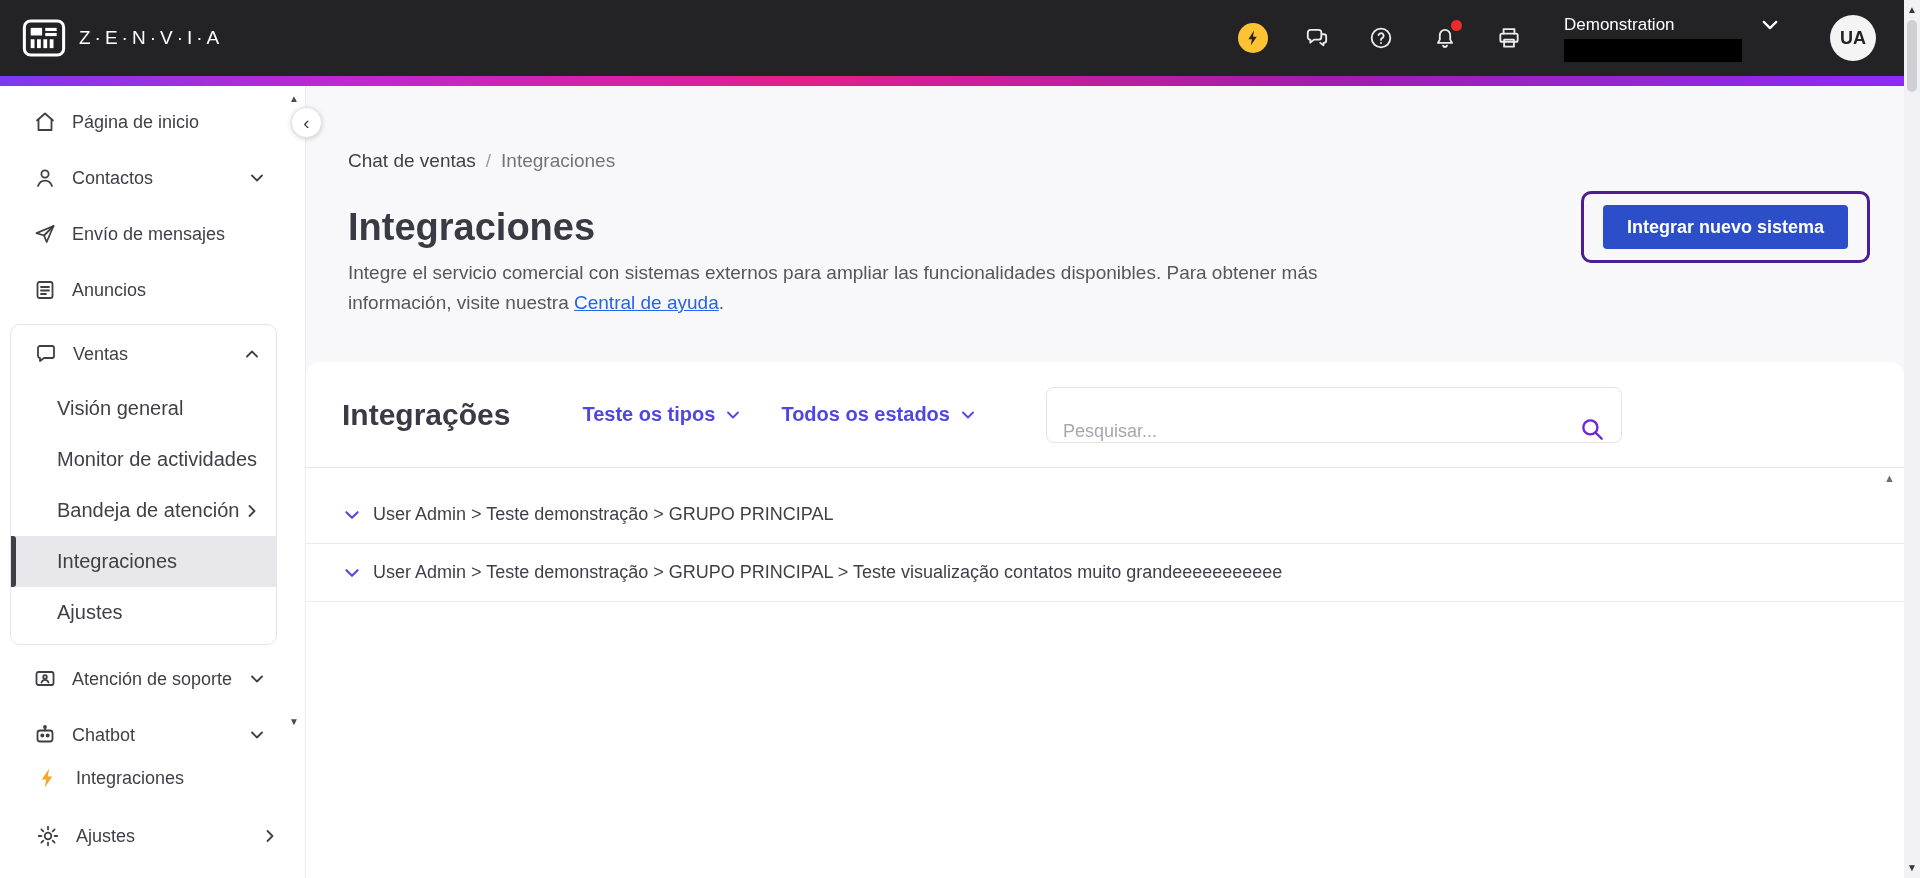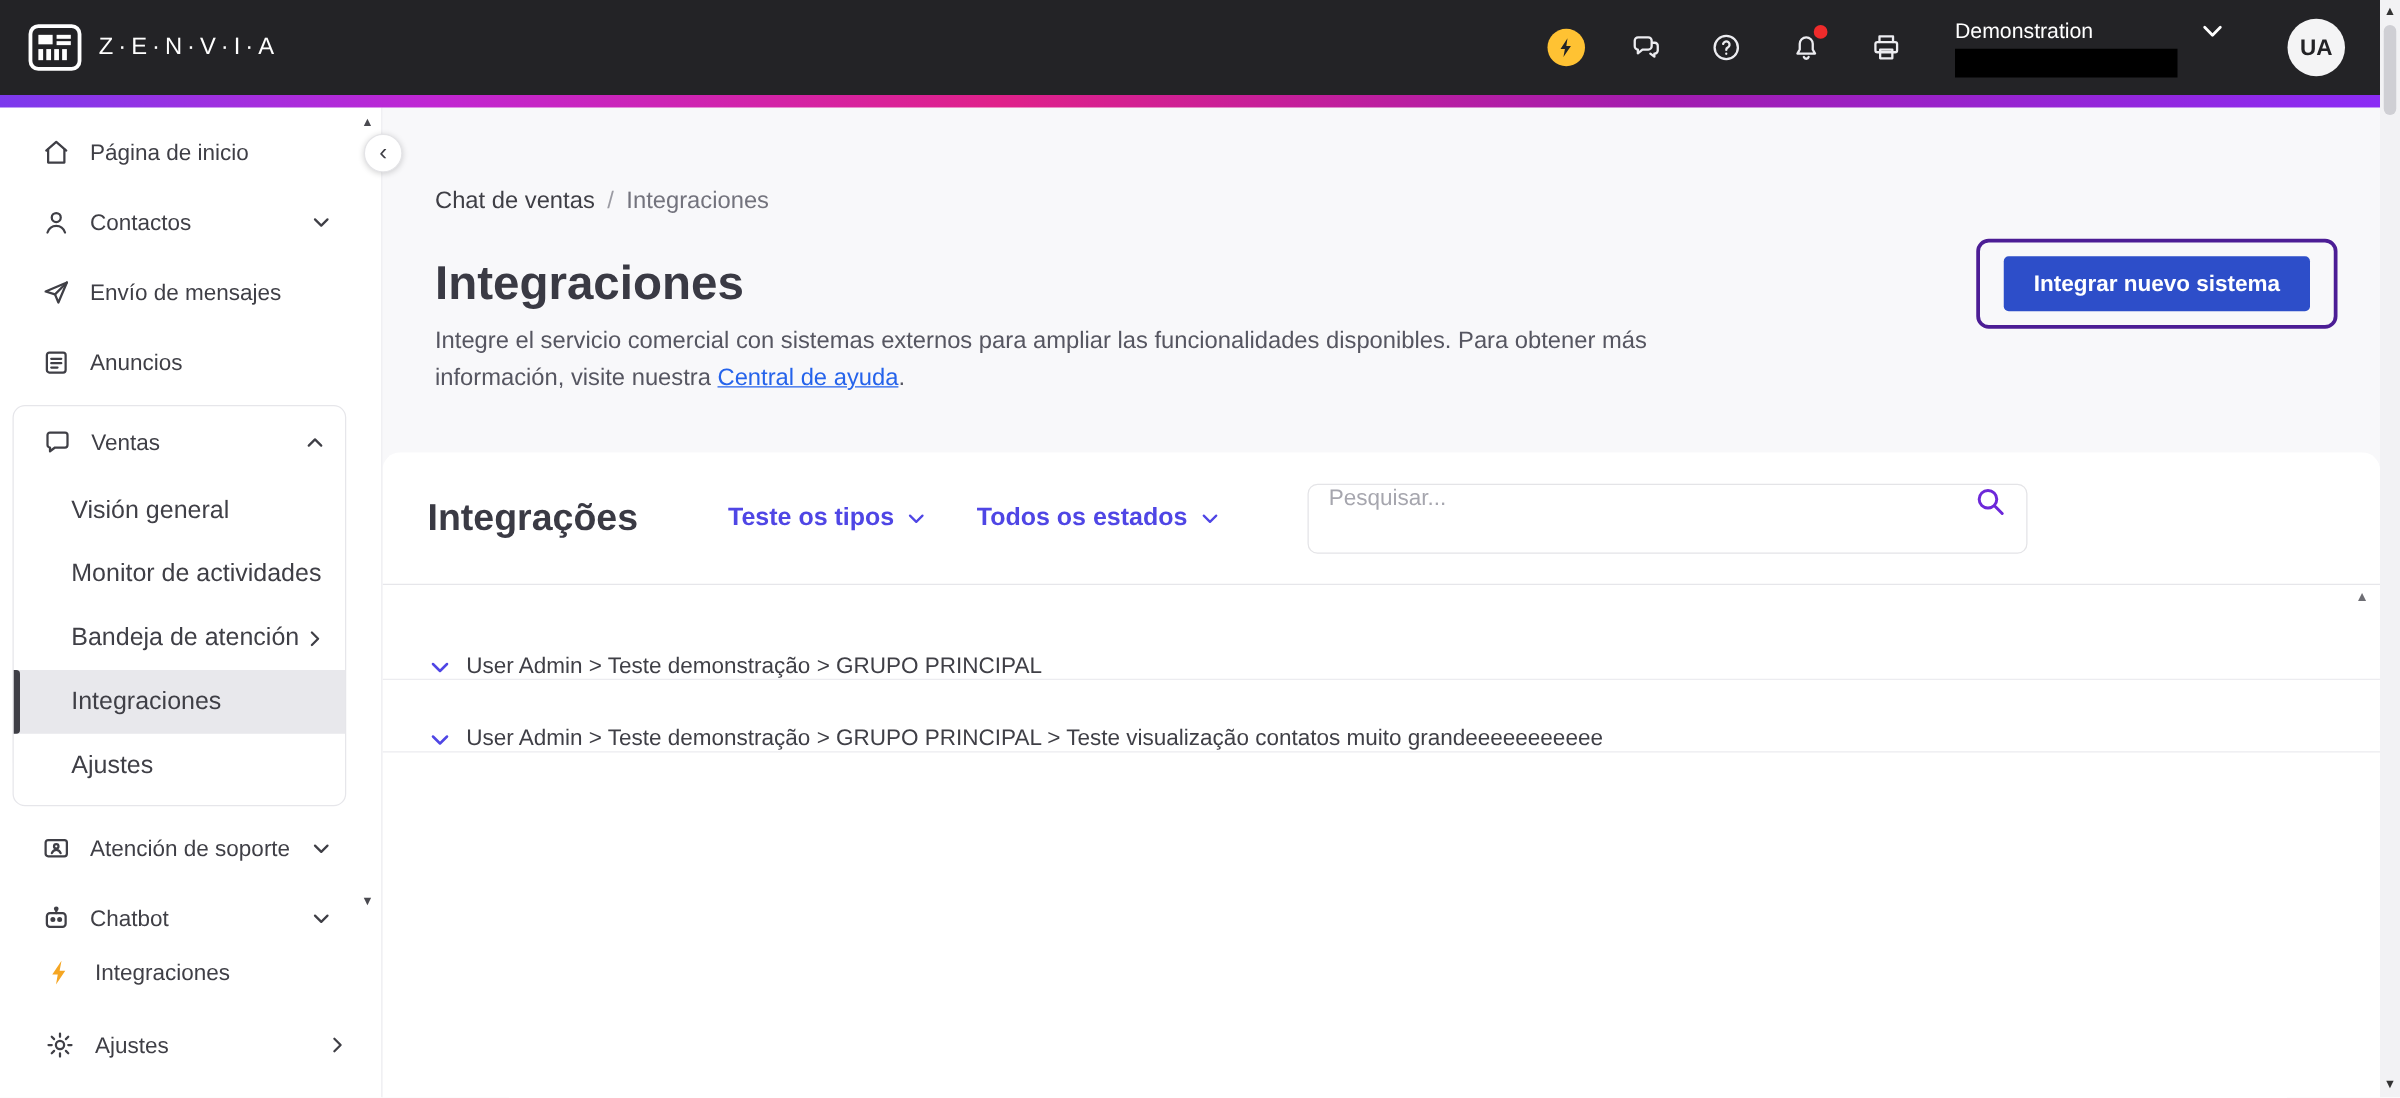--- a/index.html
+++ b/index.html
@@ -61,27 +61,27 @@
   .desc{position:absolute;left:42px;top:172px;font-size:19px;line-height:30px;color:#565661;max-width:1100px}
   .desc a{color:#2563eb;text-decoration:underline;cursor:pointer}
   .annot{position:absolute;right:34px;top:105px;border:3px solid #4c1d95;border-radius:10px;padding:11px 19px;background:transparent}
   .btn-primary{height:44px;padding:0 24px;background:#2d4ec9;color:#fff;border:none;border-radius:4px;font-size:18px;font-weight:bold;font-family:inherit;cursor:pointer}
 
   .panel{position:absolute;left:0;right:0;top:276px;bottom:0;background:#fff;border-radius:14px 14px 0 0}
   .filter-row{height:106px;display:flex;align-items:center;padding-left:36px;border-bottom:1px solid #e6e6ea}
   .panel-title{font-size:30px;font-weight:bold;color:#3a3a44;margin-right:72px}
   .filter{display:flex;align-items:center;gap:10px;color:#4f46e5;font-size:20px;font-weight:bold;margin-right:40px;cursor:pointer}
   .filter .chev{color:#4f46e5}
-  .search{margin-left:30px;width:576px;height:56px;border:1.5px solid #e4e4e7;border-radius:8px;background:#fff;display:flex;align-items:flex-start;padding:0 16px}
+  .search{margin-left:30px;width:576px;height:56px;border:1.5px solid #e4e4e7;border-radius:8px;background:#fff;display:flex;align-items:flex-end;padding:0 16px}
   .search input{border:none;outline:none;flex:1;font-size:18px;font-family:inherit;color:#3f3f46;background:transparent}
   .search input::placeholder{color:#a6a6ae}
   .search svg{width:26px;height:26px;color:#6d28d9;fill:none;stroke:currentColor;stroke-width:2.2;stroke-linecap:round;flex:none;cursor:pointer}
 
   .rows{padding-top:18px}
-  .row{height:58px;display:flex;align-items:flex-end;padding-left:37px;gap:12px;border-bottom:1px solid #ececf0;font-size:18px;color:#3f3f46;cursor:pointer;background:#fff}
+  .row{height:58px;display:flex;align-items:center;padding-left:37px;gap:12px;border-bottom:1px solid #ececf0;font-size:18px;color:#3f3f46;cursor:pointer;background:#fff}
   .row .chev{color:#4f46e5;width:18px;height:18px}
   .panel-arrow{position:absolute;right:9px;top:110px;font-size:11px;color:#6e6e74;cursor:pointer}
 
   
   .pagebar{position:absolute;top:0;right:0;bottom:0;width:16px;background:#f2f2f4;z-index:10;cursor:pointer}
   .pagebar .arr{position:absolute;left:0;width:16px;text-align:center;font-size:10px;color:#333;line-height:1}
   .pagebar .arr.top{top:5px}
   .pagebar .arr.bot{bottom:5px}
   .pagebar .thumb{position:absolute;top:20px;left:3px;width:10px;height:72px;background:#cfcfd4;border-radius:5px}
 </style>

